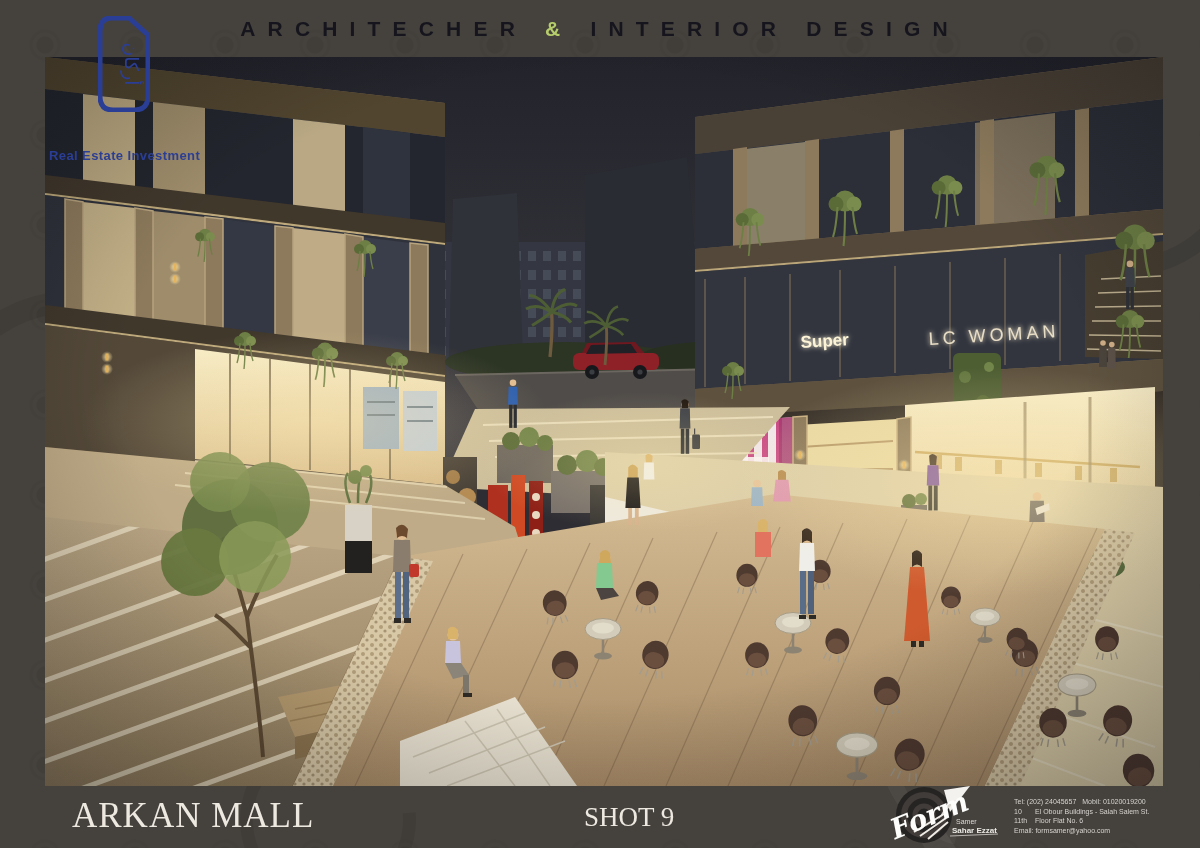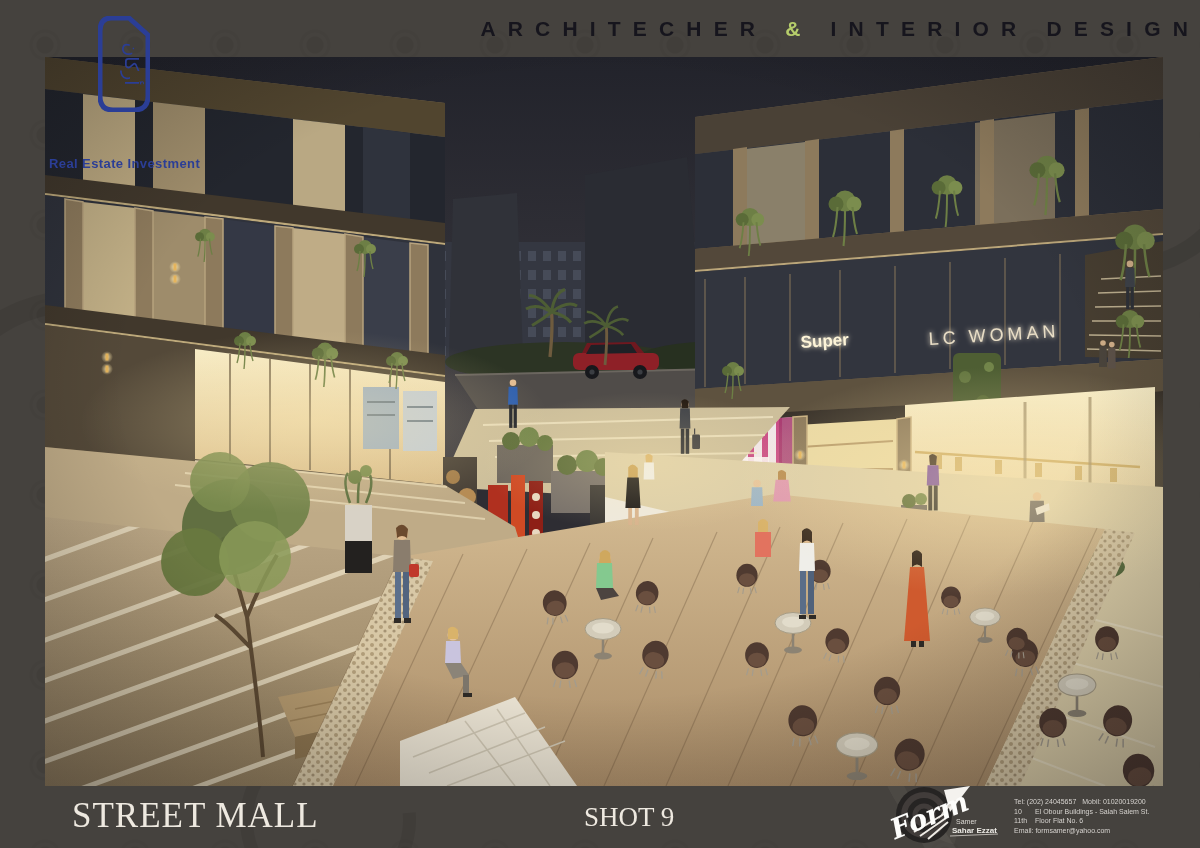--- a/index.html
+++ b/index.html
@@ -15,35 +15,35 @@
     background-size:90px 90px;opacity:.5;
   }
   .orn{position:absolute;border-radius:50%;pointer-events:none;}
   #orn1{right:-70px;bottom:-90px;width:320px;height:320px;border:26px solid rgba(210,205,198,.06);border-top-color:transparent;border-left-color:transparent;transform:rotate(25deg);}
   #orn2{right:120px;bottom:0px;width:170px;height:170px;border:15px solid rgba(210,205,198,.05);border-bottom-color:transparent;border-right-color:transparent;transform:rotate(-30deg);}
   #orn3{right:-50px;top:30px;width:210px;height:210px;border:18px solid rgba(0,0,0,.09);border-right-color:transparent;border-top-color:transparent;}
   #orn4{left:-80px;top:290px;width:270px;height:270px;border:22px solid rgba(0,0,0,.07);border-bottom-color:transparent;transform:rotate(12deg);}
   #orn5{left:240px;bottom:-60px;width:150px;height:150px;border:13px solid rgba(0,0,0,.07);border-top-color:transparent;transform:rotate(40deg);}
 
   .header-title{
-    position:absolute;top:17px;left:0;width:100%;text-align:right;
+    position:absolute;top:17px;left:0;width:100%;text-align:center;
     font-size:21px;font-weight:bold;letter-spacing:.58em;color:#16151d;white-space:nowrap;
   }
   .header-title .amp{color:#b6cd6b;}
 
   .render{
     position:absolute;left:45px;top:57px;width:1118px;height:729px;
     background:#2e2d33;z-index:1;
   }
   .render svg{display:block;width:100%;height:100%;}
 
   .arkan{position:absolute;left:44px;top:4px;width:180px;height:170px;z-index:5;color:#2b3e96;}
   .arkan-icon{position:absolute;left:54px;top:12px;}
   .arkan-name{position:absolute;left:2px;top:98px;font-family:"Liberation Serif",serif;font-size:46px;font-weight:bold;letter-spacing:1px;line-height:1;color:#2b3e96;}
-  .arkan-tag{position:absolute;left:5px;top:152px;font-size:13px;font-weight:bold;letter-spacing:.4px;color:#2b3e96;white-space:nowrap;}
+  .arkan-tag{position:absolute;left:5px;top:144px;font-size:13px;font-weight:bold;letter-spacing:.4px;color:#2b3e96;white-space:nowrap;}
 
   .footer-title{position:absolute;left:72px;top:796px;font-family:"Liberation Serif",serif;font-size:35px;color:#eee9e0;letter-spacing:1px;z-index:3;}
   .shot{position:absolute;left:584px;top:802px;font-family:"Liberation Serif",serif;font-size:27px;color:#eee9e0;z-index:3;}
 
   .form-logo{position:absolute;left:886px;top:786px;z-index:3;}
   .contact{position:absolute;left:1014px;top:797px;width:184px;font-size:7px;line-height:9.5px;color:#d6d3cf;z-index:3;}
   .c-row{display:flex;gap:6px;}
   .c-no{width:15px;flex:none;}
 </style>
 </head>
@@ -617,21 +617,21 @@
 </div>
 
 <div class="arkan">
   <svg class="arkan-icon" width="52" height="96" viewBox="0 0 52 96">
     <path d="M13,2 H31 L50,19 V80 Q50,94 36,94 H15 Q2,94 2,80 V15 Q2,2 13,2 Z" fill="none" stroke="#2b3e96" stroke-width="5"></path>
     <text transform="translate(27,48) rotate(90)" text-anchor="middle" font-family="DejaVu Sans, sans-serif" font-size="19" fill="#2b3e96">أركان</text>
   </svg>
   <div class="arkan-tag">Real Estate Investment</div>
 </div>
 
-<div class="footer-title">STREET MALL</div>
+<div class="footer-title">ARKAN MALL</div>
 <div class="shot">SHOT 9</div>
 
 <div class="form-logo">
   <svg width="126" height="60" viewBox="0 0 126 60">
     <circle cx="38" cy="29" r="28" fill="#262423"></circle>
     <circle cx="38" cy="29" r="20" fill="none" stroke="#413c3a" stroke-width="6"></circle>
     <circle cx="38" cy="29" r="9" fill="none" stroke="#413c3a" stroke-width="5"></circle>
     <g>
       <polygon points="58,4 84,0 64,26" fill="#f4f2ee"></polygon>
       <polygon points="60,20 70,14 52,34" fill="#d9d5cf"></polygon>

